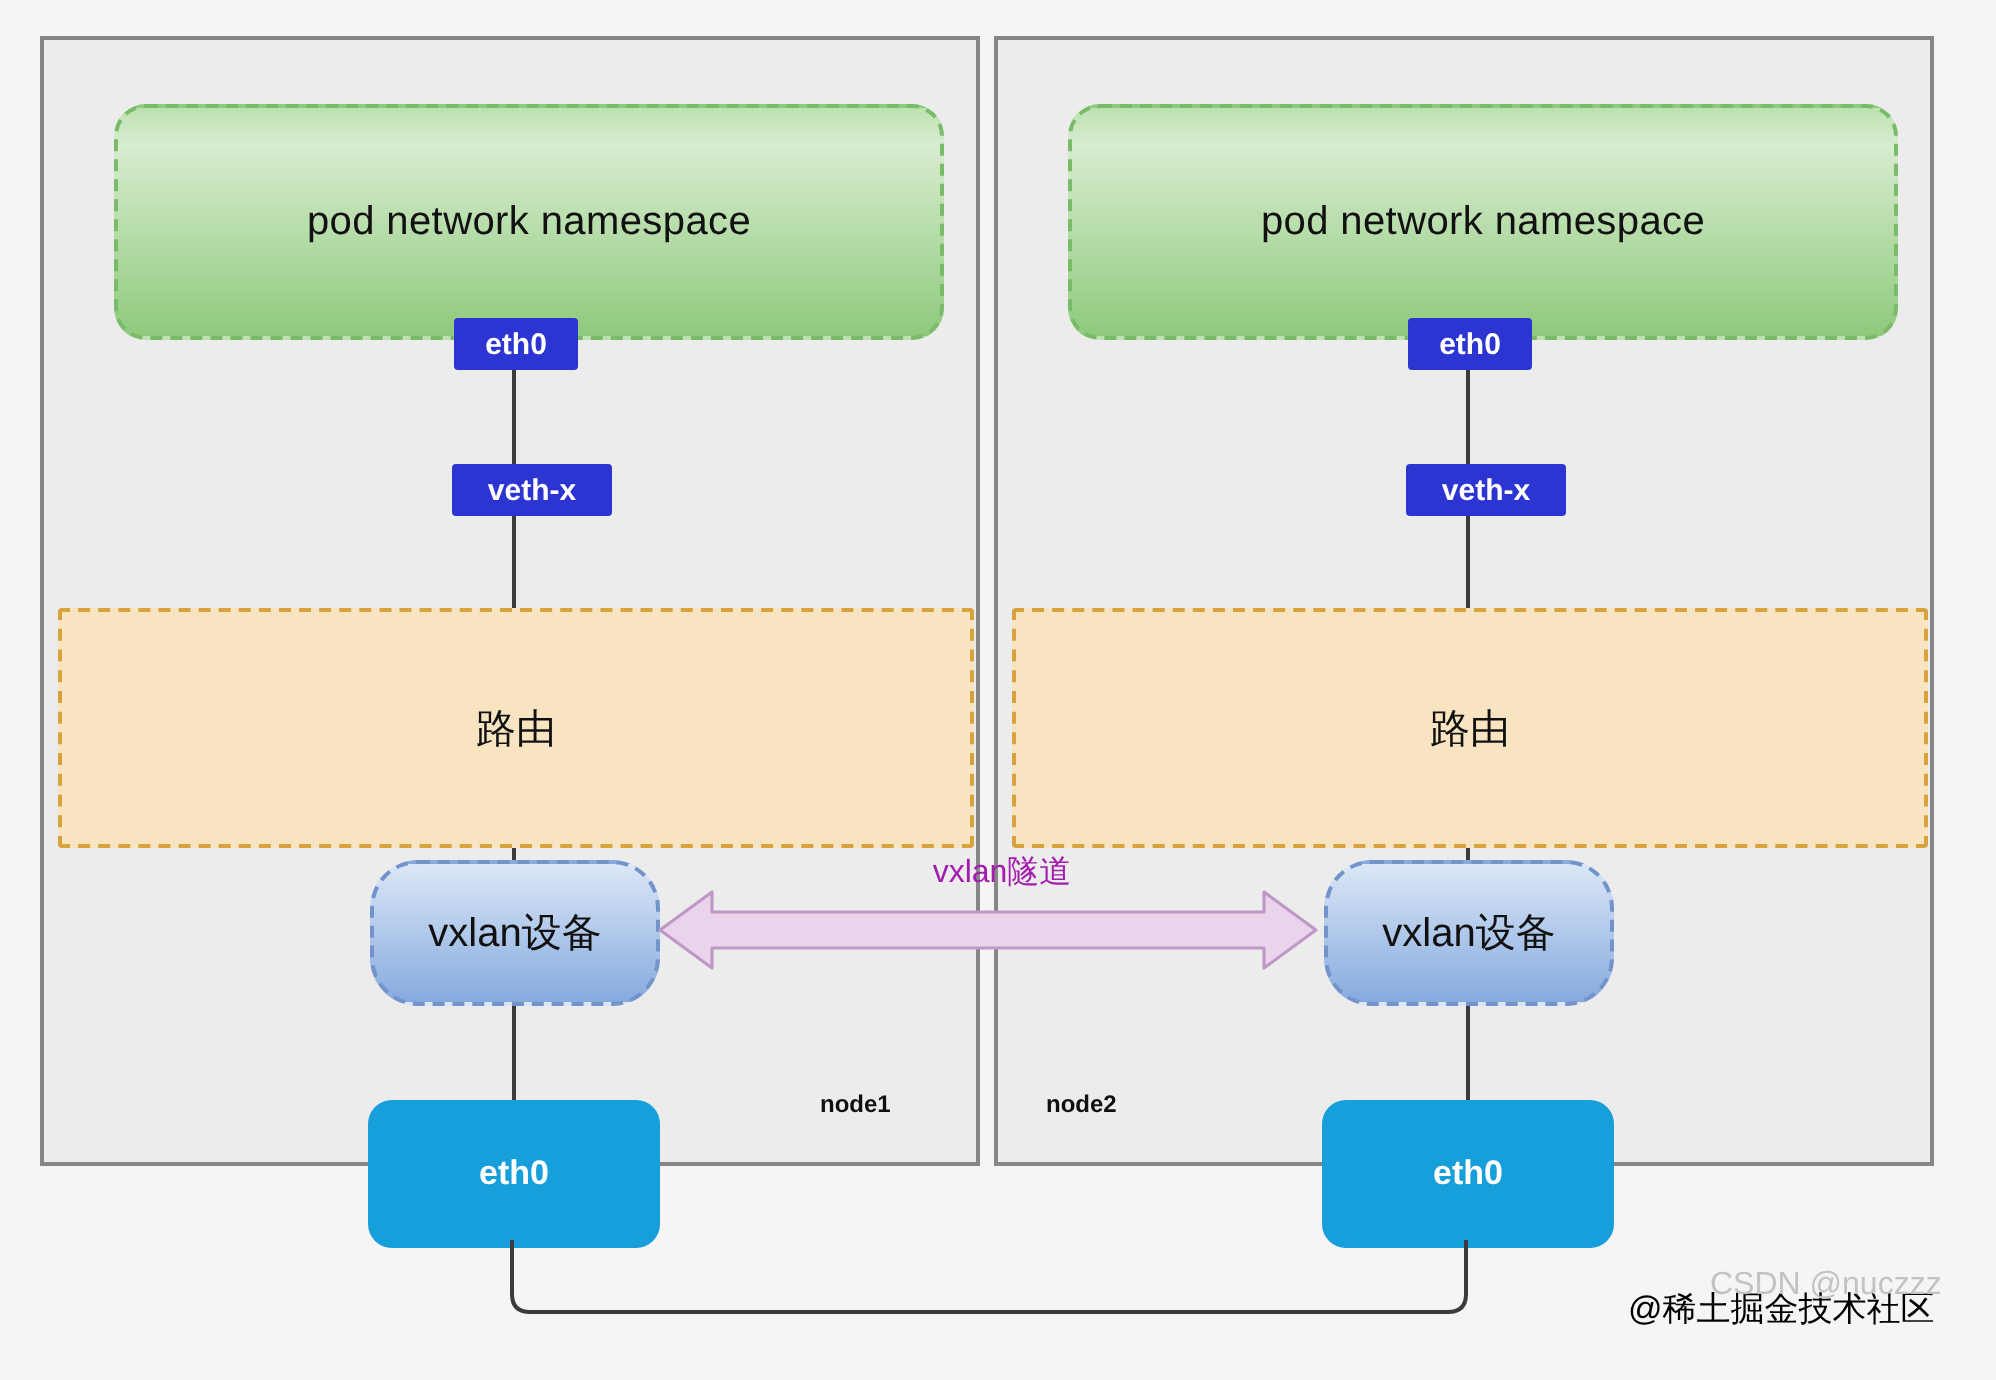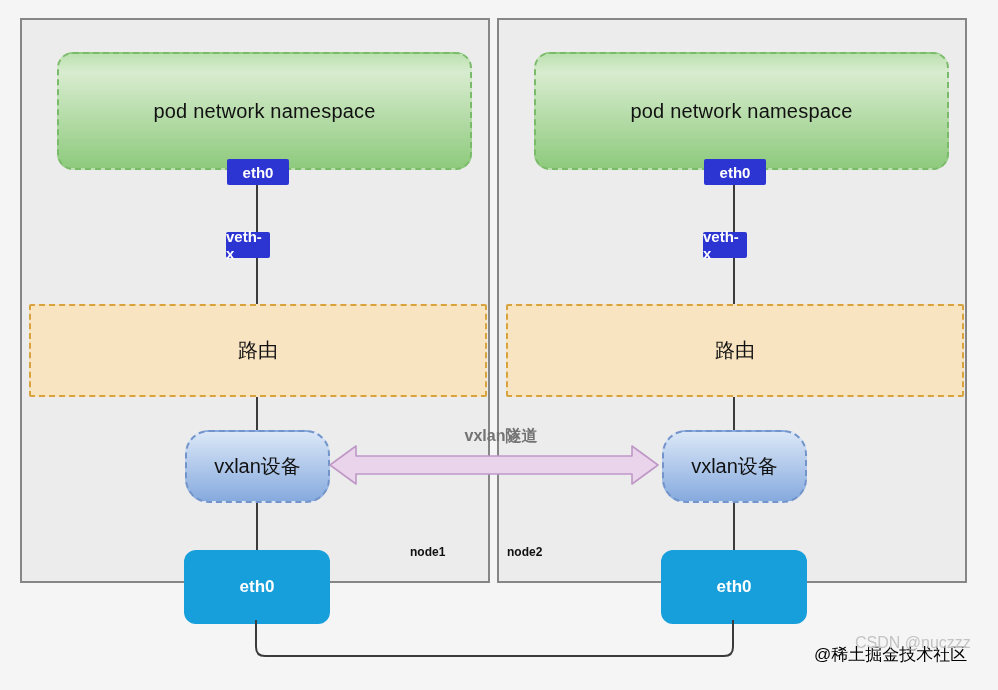--- a/index.html
+++ b/index.html
@@ -65,29 +65,29 @@
     color: #ffffff;
     font-size: 15px;
     font-weight: bold;
     display: flex;
     align-items: center;
     justify-content: center;
     border-radius: 2px;
     z-index: 3;
   }
   .chip--pod-eth { left: 205px; top: 139px; width: 62px; }
-  .chip--veth    { left: 204px; top: 212px; width: 44px; }
+  .chip--veth    { left: 204px; top: 212px; width: 80px; }
 
   
   .route-box {
     position: absolute;
     left: 7px;
     top: 284px;
     width: 458px;
-    height: 93px;
+    height: 120px;
     background: #f9e4c2;
     border: 2px dashed #d8a33c;
     border-radius: 2px;
     display: flex;
     align-items: center;
     justify-content: center;
     z-index: 2;
   }
   .route-box__label { font-size: 20px; color: #111; }
 
@@ -111,21 +111,21 @@
   
   .node-label {
     position: absolute;
     top: 525px;
     font-size: 12px;
     font-weight: bold;
     color: #101010;
     z-index: 2;
   }
   .node-label--right { left: 388px; }
-  .node-label--left  { left: 8px; }
+  .node-label--left  { left: 24px; }
 
   
   .host-eth {
     position: absolute;
     left: 162px;
     top: 530px;
     width: 146px;
     height: 74px;
     background: #169fdb;
     border-radius: 12px;
@@ -149,22 +149,22 @@
   }
 
   
   .tunnel-label {
     position: absolute;
     left: 441px;
     top: 426px;
     width: 120px;
     text-align: center;
     font-size: 16px;
-    font-weight: 700;
-    color: #737373;
+    font-weight: 400;
+    color: #a21caf;
     z-index: 6;
   }
 
   
   .wm {
     position: absolute;
     z-index: 7;
     white-space: nowrap;
   }
   .wm--juejin {

